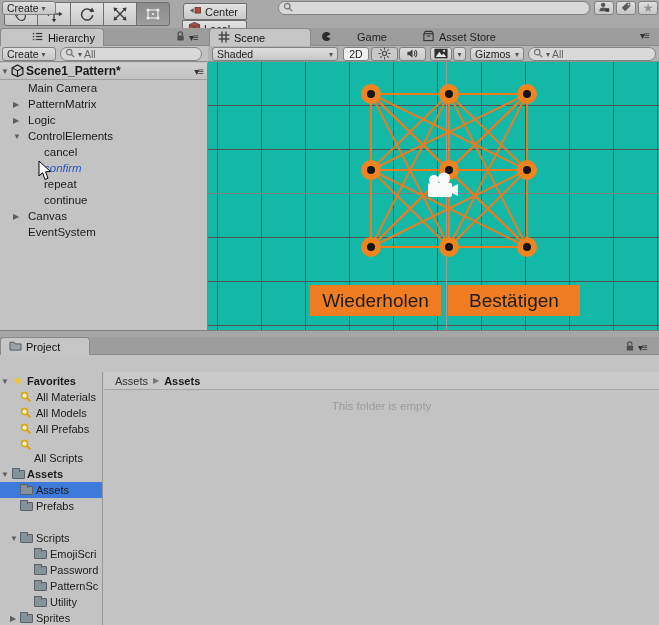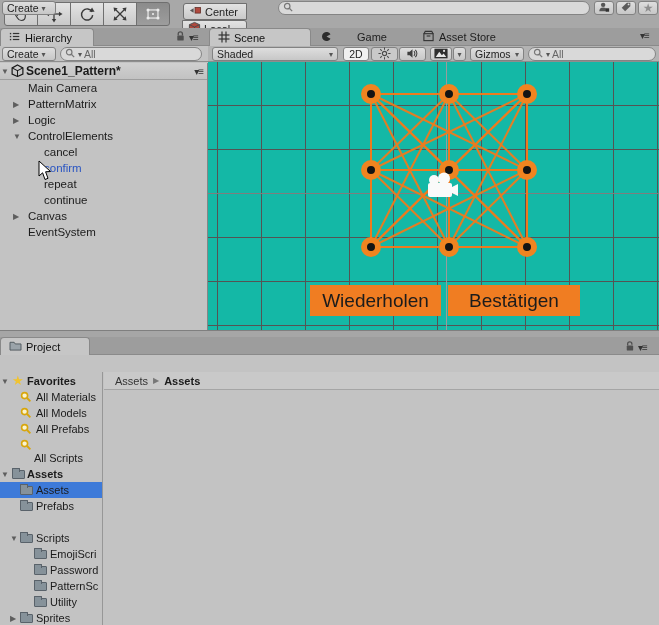--- a/index.html
+++ b/index.html
@@ -157,21 +157,21 @@
         <span><svg width="13" height="13" viewBox="0 0 14 14">
               <polygon points="7,1.5 12.5,4 12.5,10 7,12.5 1.5,10 1.5,4" fill="#b0493e" stroke="#4a4a4a" stroke-width="1"></polygon>
               <path d="M1.5 4 L7 6.5 L12.5 4 M7 6.5 V12.5" stroke="#4a4a4a" stroke-width="1" fill="none"></path>
             </svg></span>
         <span>Local</span>
       </div>
     </div>
   </div>
 
   <div class="tab-strip">
-    <div class="tab" style="left:0;width:94px;">
+    <div class="tab" style="left:0;width:104px;justify-content:flex-end;">
       <span><svg width="12" height="11" viewBox="0 0 14 12">
             <g stroke="#333" stroke-width="1.4">
               <line x1="4.5" y1="2.5" x2="12" y2="2.5"></line>
               <line x1="4.5" y1="6" x2="12" y2="6"></line>
               <line x1="4.5" y1="9.5" x2="12" y2="9.5"></line>
             </g>
             <g fill="#333">
               <rect x="1" y="1.8" width="1.6" height="1.6"></rect>
               <rect x="1" y="5.3" width="1.6" height="1.6"></rect>
               <rect x="1" y="8.8" width="1.6" height="1.6"></rect>
@@ -308,21 +308,21 @@
           <span class="tree-label" style="left: 28px;">Logic</span>
         </div>
         <div class="tree-row" style="top: 65px;">
           <span class="tree-arrow" style="left: 13px;">▼</span>
           <span class="tree-label" style="left: 28px;">ControlElements</span>
         </div>
         <div class="tree-row" style="top: 81px;">
           <span class="tree-label" style="left: 44px;">cancel</span>
         </div>
         <div class="tree-row" style="top: 97px;">
-          <span class="tree-label prefab" style="left: 44px;">confirm</span>
+          <span class="tree-label prefab" style="left: 44px; font-style: italic;">confirm</span>
         </div>
         <div class="tree-row" style="top: 113px;">
           <span class="tree-label" style="left: 44px;">repeat</span>
         </div>
         <div class="tree-row" style="top: 129px;">
           <span class="tree-label" style="left: 44px;">continue</span>
         </div>
         <div class="tree-row" style="top: 145px;">
           <span class="tree-arrow" style="left: 13px;">▶</span>
           <span class="tree-label" style="left: 28px;">Canvas</span>
@@ -537,19 +537,20 @@
         <span class="folder-ico" style="left: 20px;"></span>
         <span class="tree-label" style="left: 36px;">Sprites</span>
       </div>
     </div>
   <div class="proj-right">
     <div class="breadcrumb">
       <span style="color:#333;">Assets</span>
       <span class="crumb-sep">▶</span>
       <span style="font-weight:bold;">Assets</span>
     </div>
+    <div class="empty-msg">This folder is empty</div>
   </div>
 
   <svg id="cursor" width="15" height="22" viewBox="0 0 15 22">
     <path d="M1 1 L1 16 L4.6 12.8 L7 19.5 L10 18.3 L7.6 11.8 L12.5 11.5 Z" fill="#fff" stroke="#000" stroke-width="1"></path>
   </svg>
 
 </div>
 
 </body></html>

